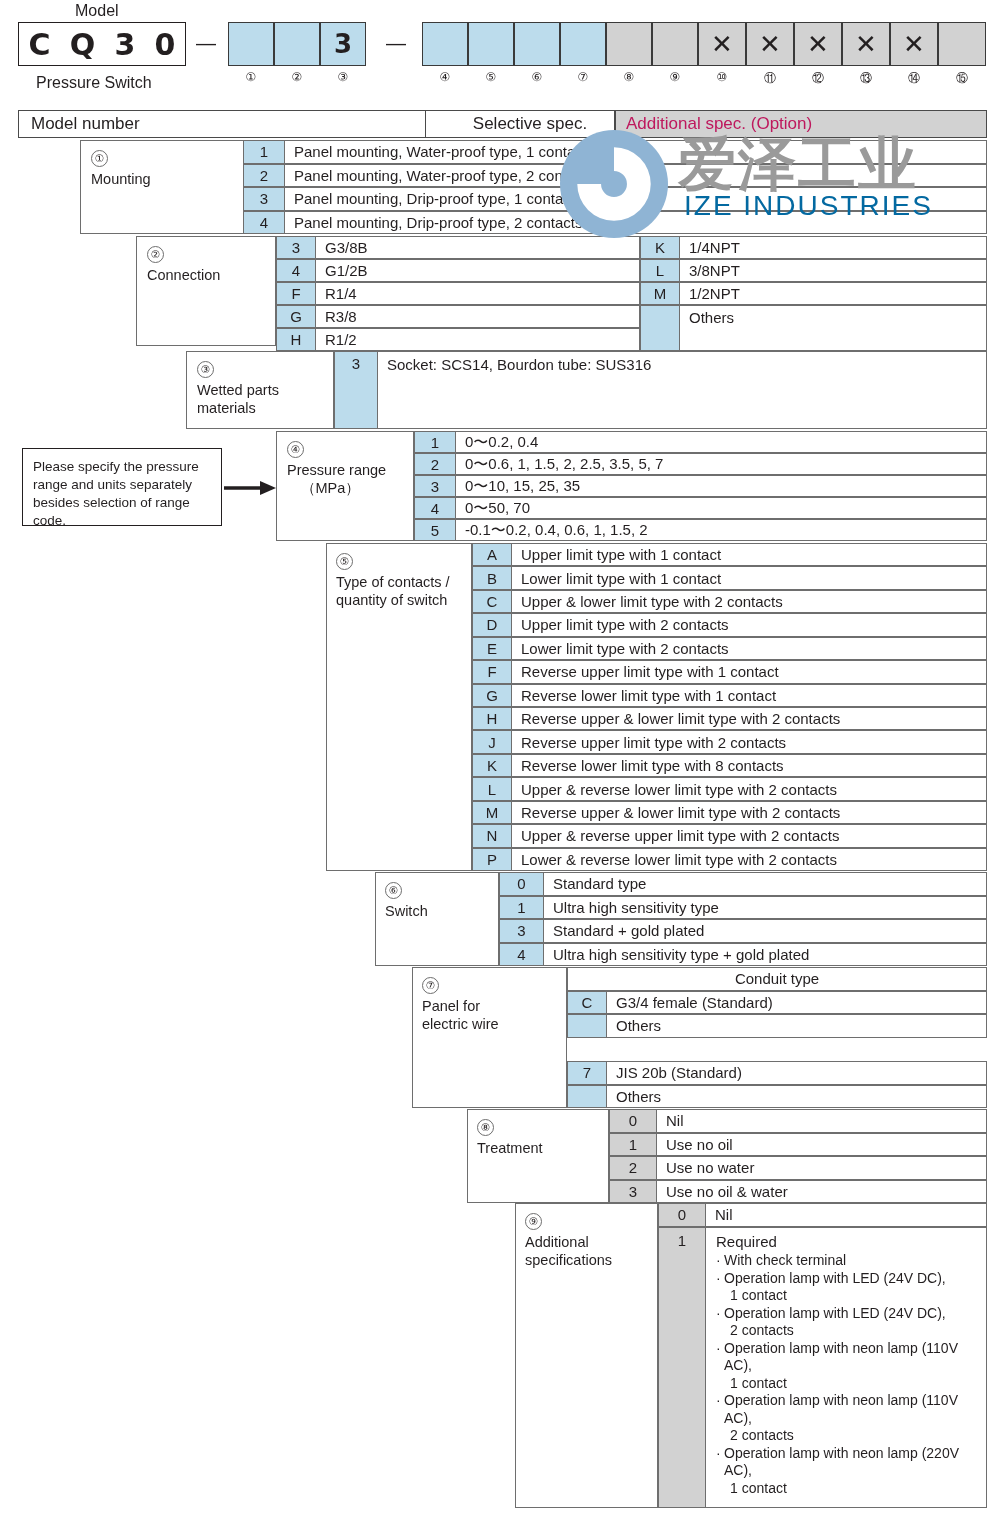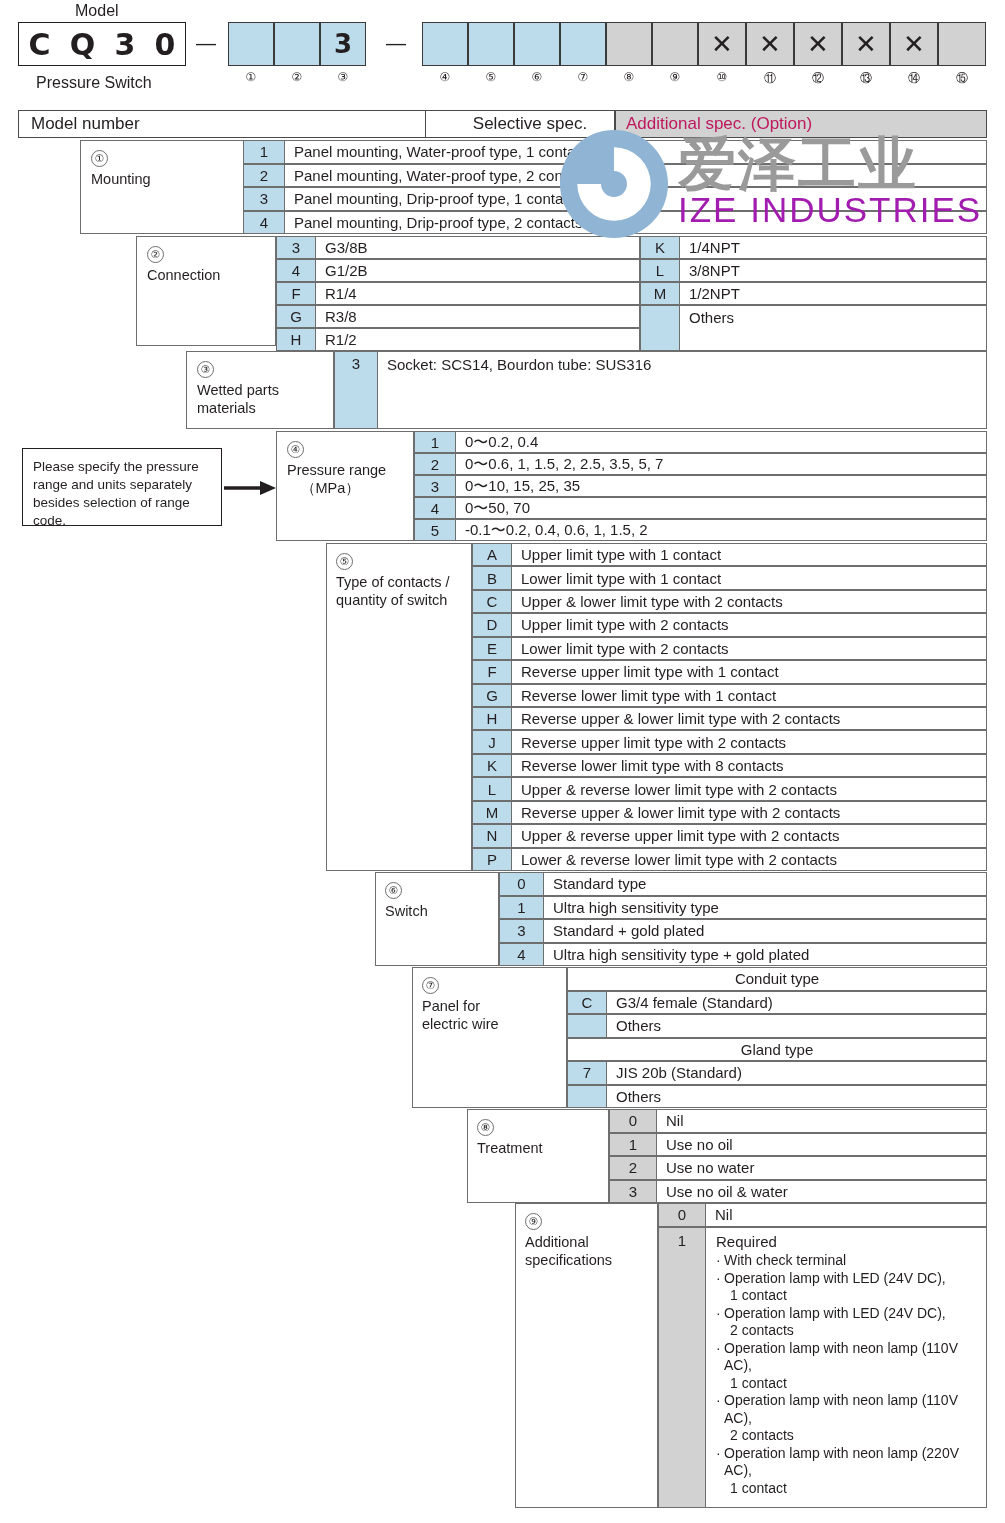--- a/index.html
+++ b/index.html
@@ -11,21 +11,21 @@
     position:relative;
     overflow:hidden;
   }
   .page{position:relative;width:1005px;height:1523px;}
 
   
   .watermark{position:absolute;left:560px;top:130px;width:445px;height:110px;pointer-events:none;z-index:5;}
   .wm-mark{position:absolute;left:0;top:0;width:108px;height:108px;}
   .wm-cn{position:absolute;left:118px;top:-4px;font-size:58px;font-weight:bold;color:#9a9a9a;letter-spacing:2px;
          font-family:"DejaVu Sans", sans-serif;}
-  .wm-en{position:absolute;left:118px;top:60px;font-size:35px;color:#a21caf;letter-spacing:2px;}
+  .wm-en{position:absolute;left:124px;top:60px;font-size:28px;color:#0369a1;letter-spacing:2px;}
 
   
   .model-label{position:absolute;left:75px;top:2px;font-size:16px;}
   .model-box{position:absolute;left:18px;top:22px;width:168px;height:44px;border:1.6px solid #231f20;box-sizing:border-box;
              display:flex;align-items:center;justify-content:space-around;}
   .model-box span{font-size:30px;font-weight:bold;font-family:"DejaVu Sans", sans-serif;}
   .ps-label{position:absolute;left:36px;top:74px;font-size:16px;}
 
   .dash{position:absolute;font-size:20px;color:#231f20;}
 
@@ -353,23 +353,20 @@
     <div class="desc center" style="border-left:1px solid #6e6e6e;">Conduit type</div>
   </div>
   <div class="row" style="left:567px;top:990.5px;width:420px;height:23.5px;">
     <div class="code blue" style="width:40px;">C</div>
     <div class="desc">G3/4 female (Standard)</div>
   </div>
   <div class="row" style="left:567px;top:1014px;width:420px;height:23.5px;">
     <div class="code blue" style="width:40px;"></div>
     <div class="desc">Others</div>
   </div>
-  <div class="row" style="left:567px;top:1037.5px;width:420px;height:23.5px;">
-    <div class="desc center" style="border-left:1px solid #6e6e6e;">Gland type</div>
-  </div>
   <div class="row" style="left:567px;top:1061px;width:420px;height:23.5px;">
     <div class="code blue" style="width:40px;">7</div>
     <div class="desc">JIS 20b (Standard)</div>
   </div>
   <div class="row" style="left:567px;top:1084.5px;width:420px;height:23.5px;">
     <div class="code blue" style="width:40px;"></div>
     <div class="desc">Others</div>
   </div>
 
   <div class="grp" style="left:467px;top:1109px;width:142px;height:94px;">

